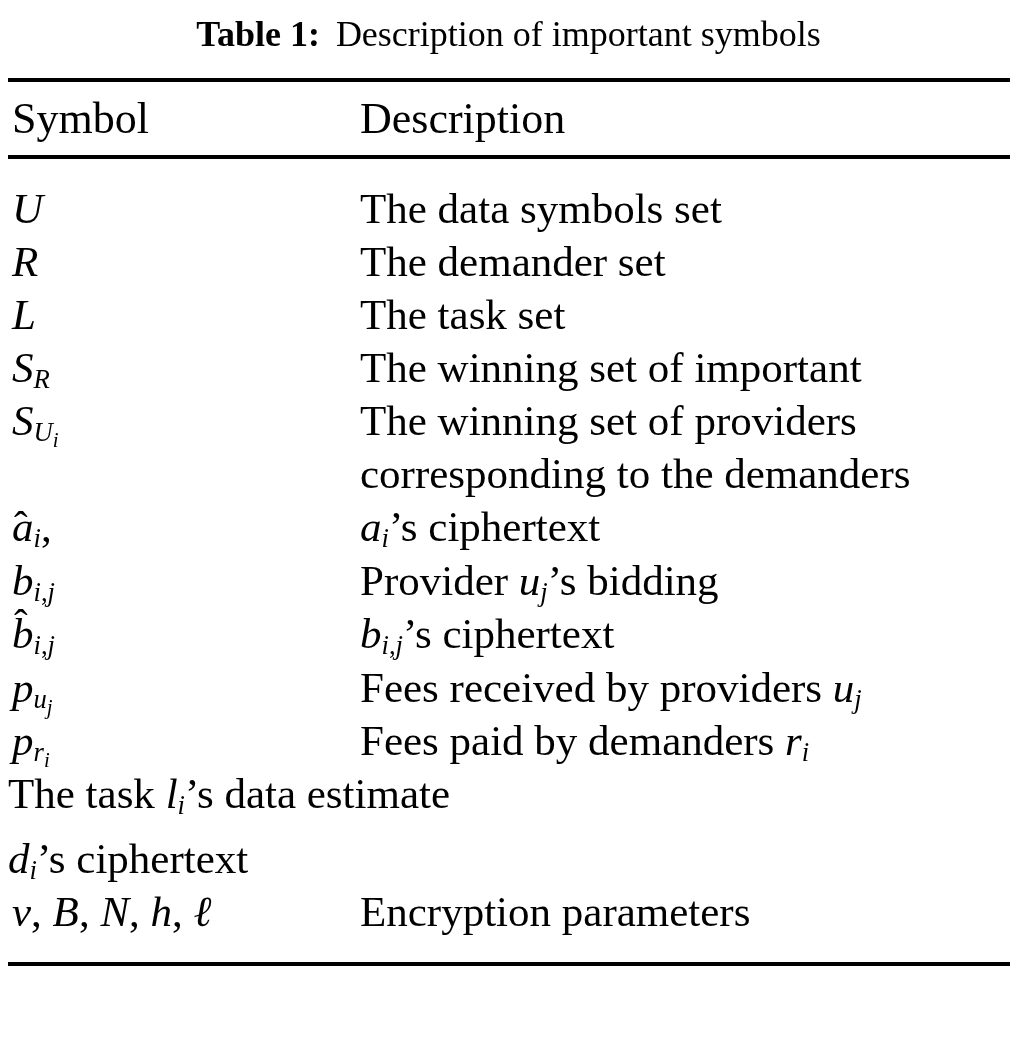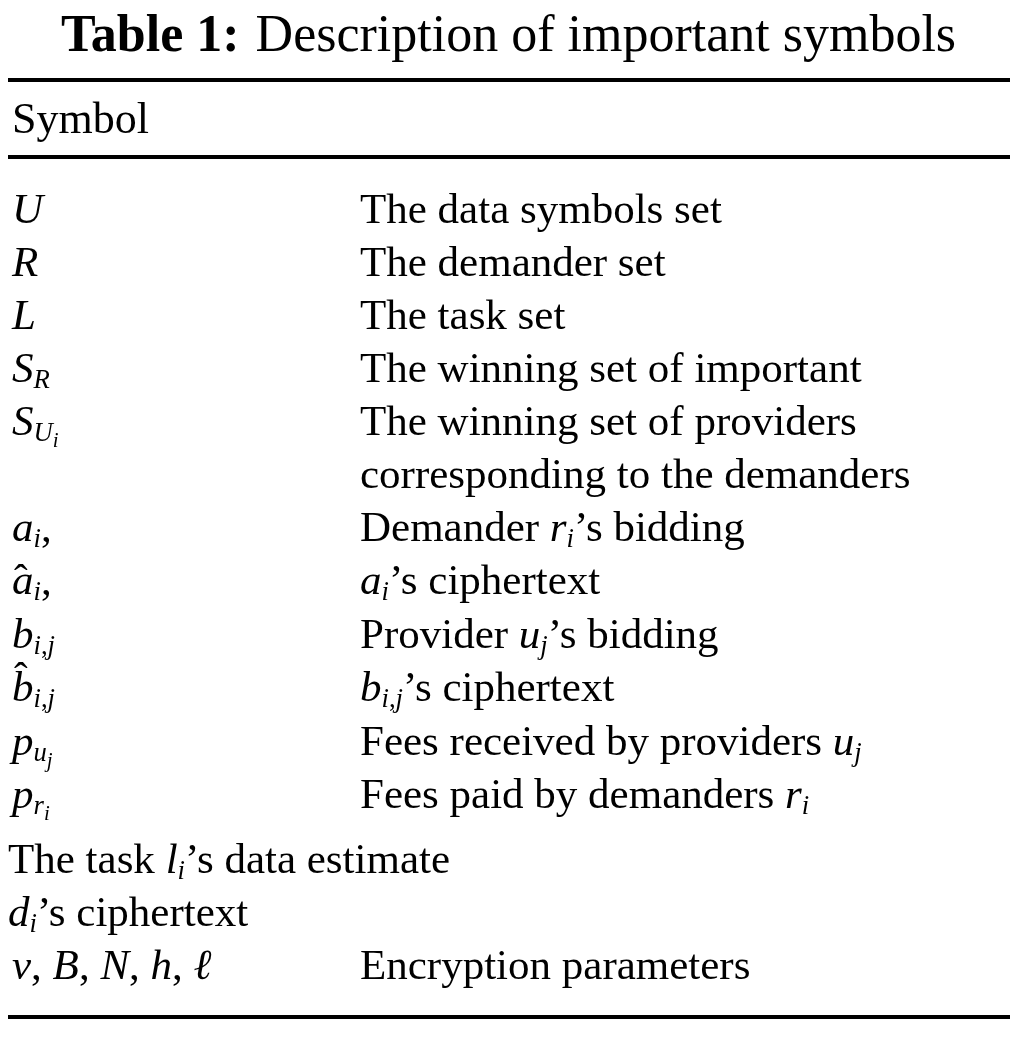--- a/index.html
+++ b/index.html
@@ -9,21 +9,21 @@
     height: 1037px;
     font-family: "Liberation Serif", "DejaVu Serif", serif;
     color: #000000;
     overflow: hidden;
   }
   .page { width: 1017px; height: 1037px; position: relative; }
 
   
   .caption {
     text-align: center;
-    font-size: 52px;
+    font-size: 36px;
     line-height: 56px;
     padding-top: 6px;
     white-space: nowrap;
   }
   .cap-label { font-weight: bold; margin-right: 16px; }
 
   
   .ruled-table { margin: 0 7px 0 8px; }
   .rule { height: 4px; background: #000; border: none; }
   .rule-top { margin-top: 16px; }
@@ -68,20 +68,21 @@
 
   <div class="caption">
     <span class="cap-label">Table 1:</span><span>Description of important symbols</span>
   </div>
 
   <div class="ruled-table">
     <div class="rule rule-top"></div>
 
     <div class="header-row">
       <div class="col-sym">Symbol</div>
+      <div class="col-desc">Description</div>
     </div>
 
     <div class="rule"></div>
 
     <div class="tbody">
   <div class="row">
     <div class="col-sym"><i>U</i></div>
     <div class="col-desc">The data symbols set</div>
   </div>
 
@@ -98,24 +99,20 @@
   <div class="row">
     <div class="col-sym"><i>S</i><sub><i>R</i></sub></div>
     <div class="col-desc">The winning set of important</div>
   </div>
 
   <div class="row">
     <div class="col-sym"><i>S</i><sub><i>U</i><sub><i>i</i></sub></sub></div>
     <div class="col-desc">The winning set of providers corresponding to the demanders</div>
   </div>
 
-  <div class="row">
-    <div class="col-sym"><i>a</i><sub><i>i</i></sub>,</div>
-    <div class="col-desc">Demander <i>r</i><sub><i>i</i></sub>’s bidding</div>
-  </div>
 
   <div class="row">
     <div class="col-sym"><span class="hat low"><span class="hat-mark">ˆ</span><i>a</i></span><sub><i>i</i></sub>,</div>
     <div class="col-desc"><i>a</i><sub><i>i</i></sub>’s ciphertext</div>
   </div>
 
   <div class="row">
     <div class="col-sym"><i>b</i><sub><i>i</i>,<i>j</i></sub></div>
     <div class="col-desc">Provider <i>u</i><sub><i>j</i></sub>’s bidding</div>
   </div>

